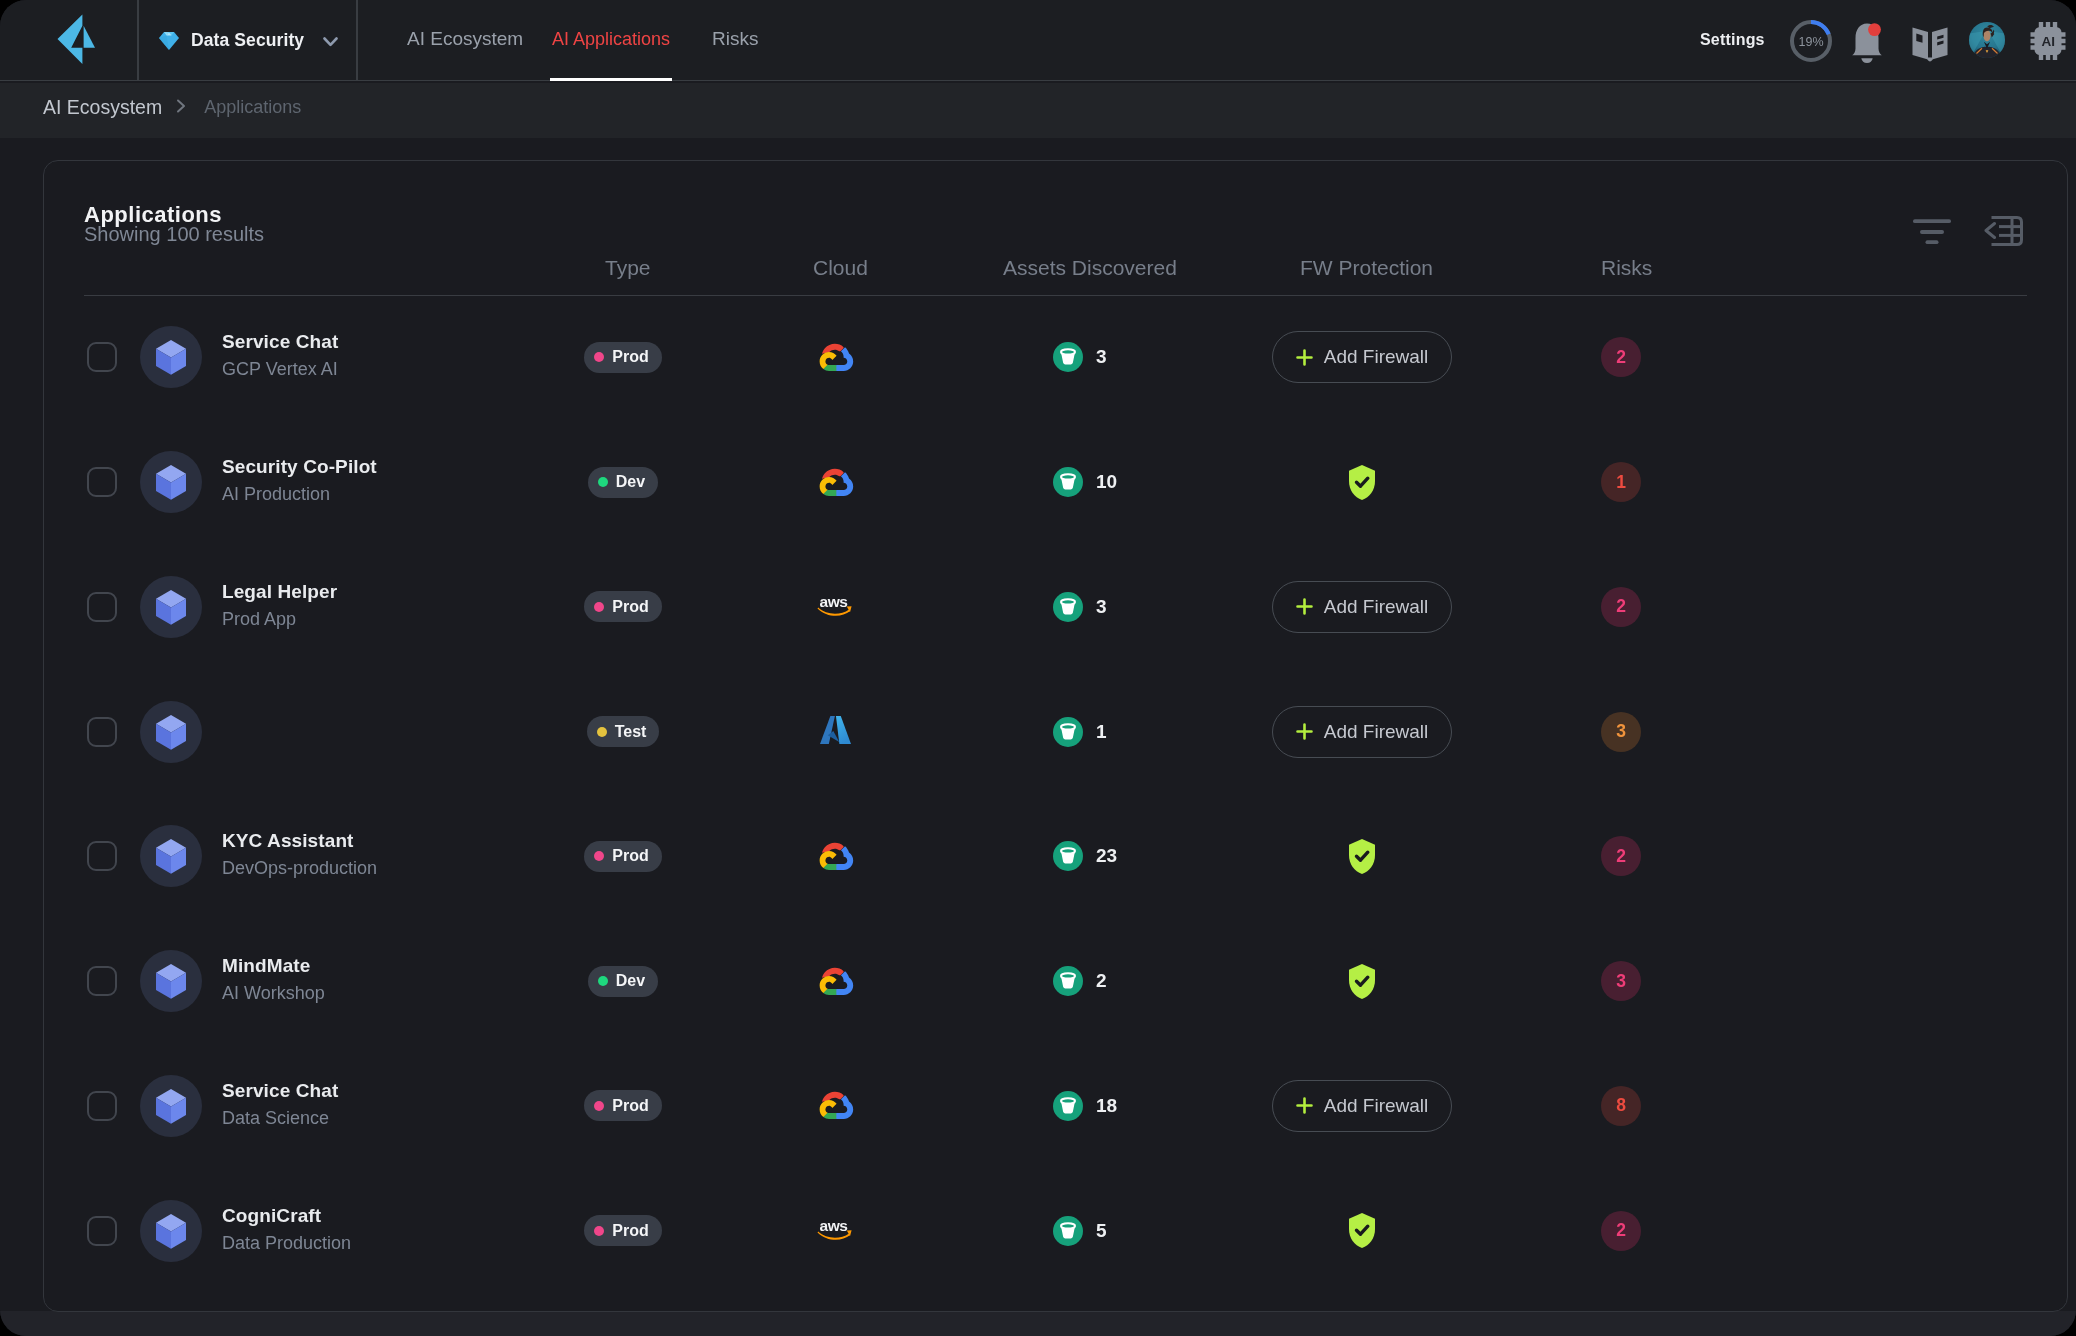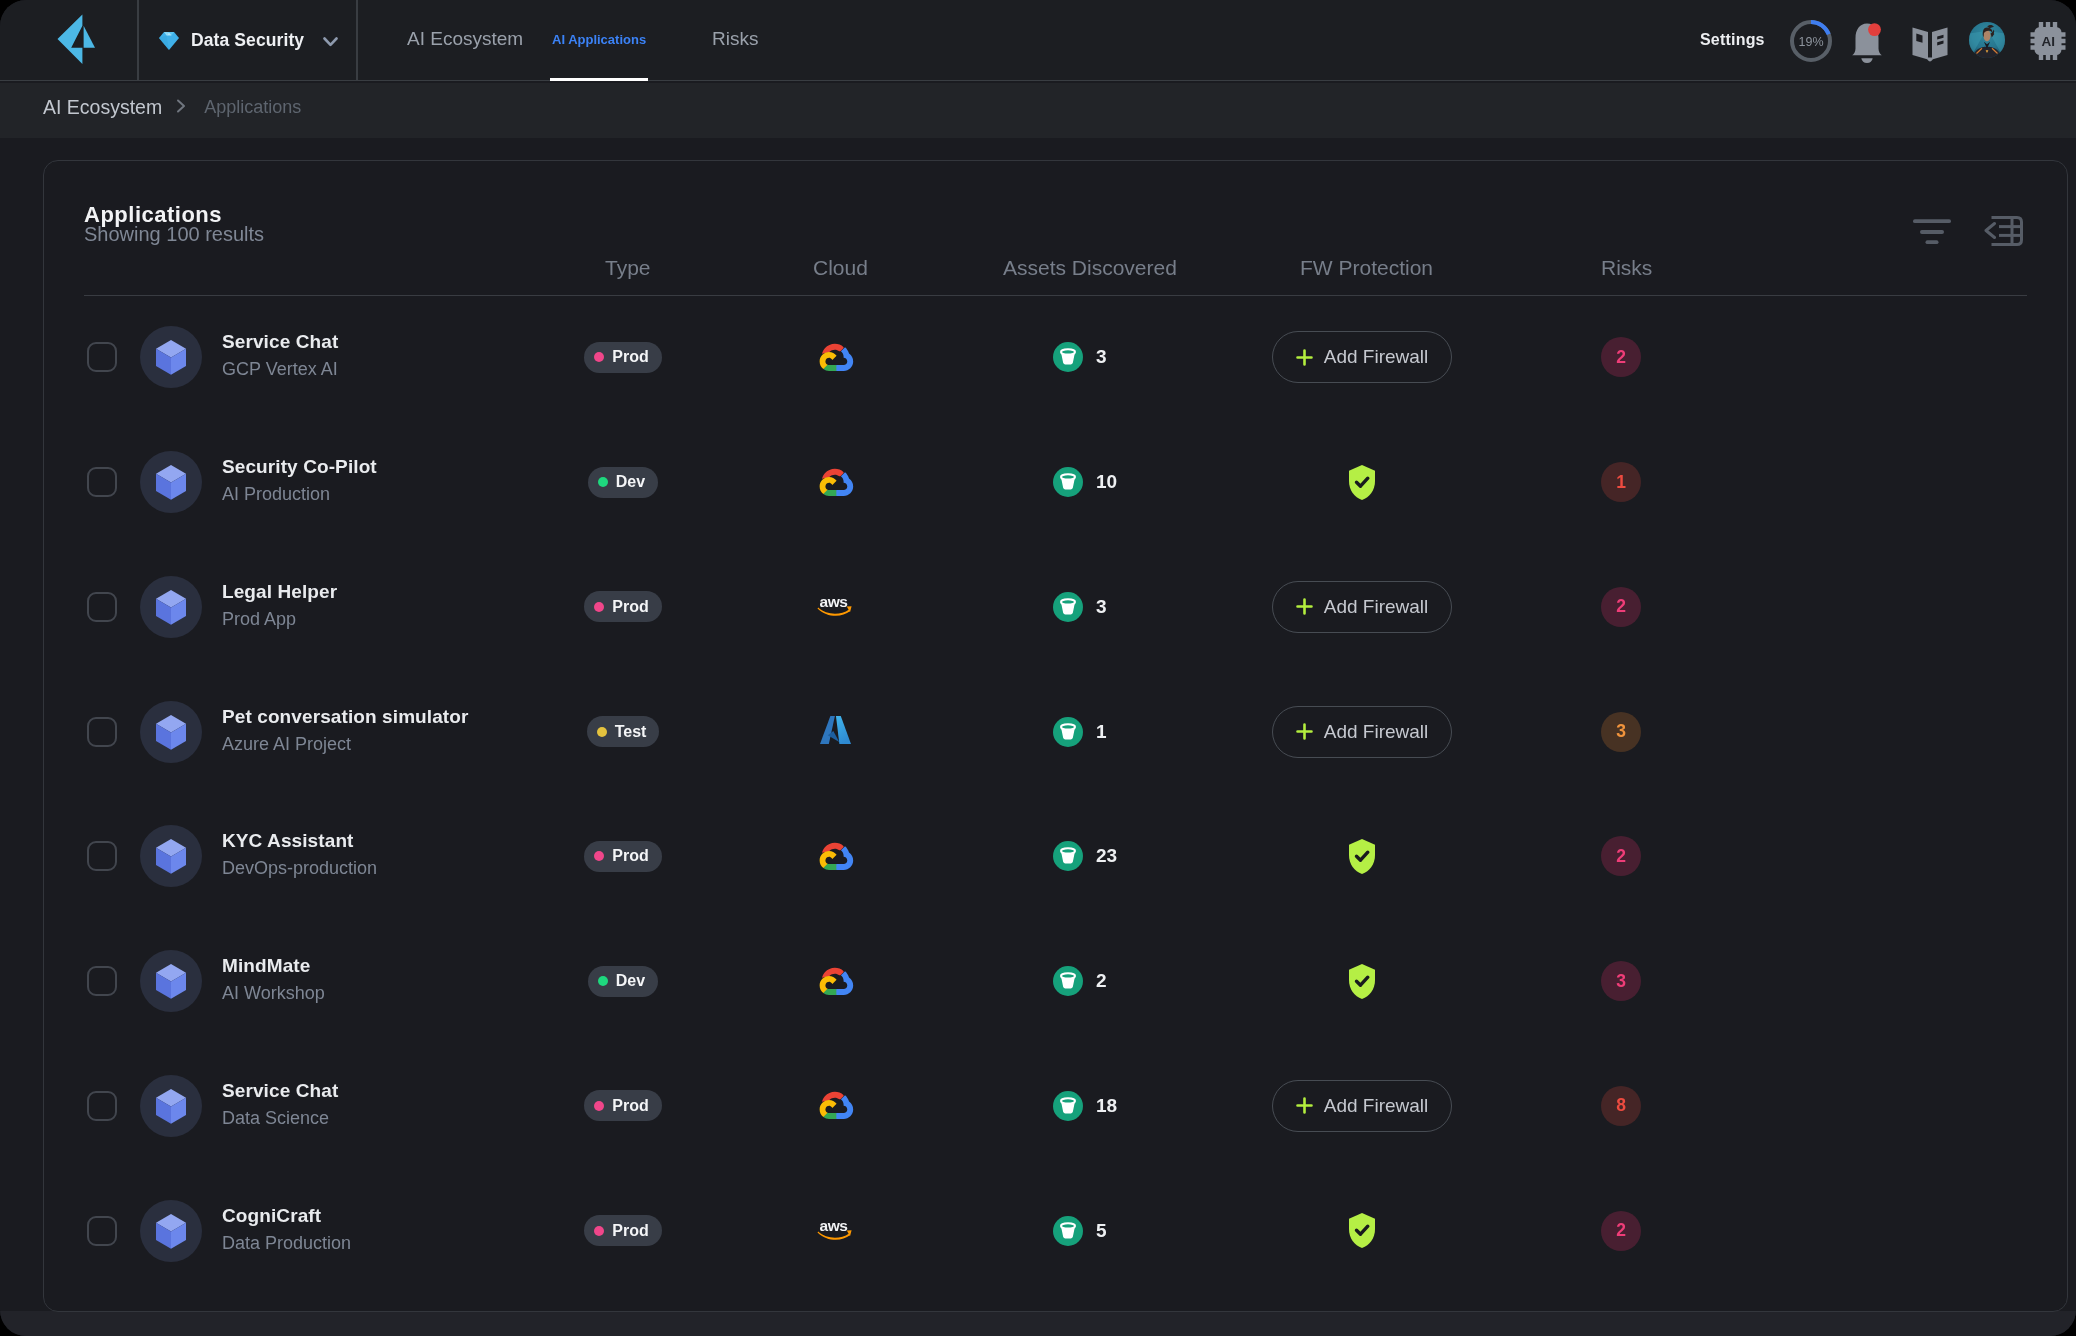--- a/index.html
+++ b/index.html
@@ -4,21 +4,21 @@
 * { margin:0; padding:0; box-sizing:border-box; }
 html,body { width:2076px; height:1336px; background:#000; font-family:"Liberation Sans", sans-serif; }
 .win { position:relative; width:2076px; height:1336px; background:#1a1b20; border-radius:26px; overflow:hidden; }
 .topbar { position:absolute; left:0; top:0; width:2076px; height:81px; background:#1c1e22; border-bottom:1.5px solid #393d42; }
 .vdiv { position:absolute; top:0; width:1.5px; height:81px; background:#393d42; }
 .logo { position:absolute; left:57px; top:14px; }
 .prodsel { position:absolute; left:157px; top:0; height:81px; display:flex; align-items:center; }
 .prodsel .txt { margin-left:10px; font-size:17.5px; font-weight:bold; color:#eef0f3; letter-spacing:0.1px; }
 .prodsel .chev { margin-left:19px; margin-top:3px; }
 .navitem { position:absolute; top:0; height:81px; display:flex; align-items:center; padding-bottom:3px; font-size:19px; color:#9aa1ab; }
-.navitem.active { color:#3b82f6; font-weight:bold; font-size:13px; }
+.navitem.active { color:#ef4444; font-weight:normal; font-size:18px; }
 .navitem.active::after { content:""; position:absolute; left:-2px; right:-2px; bottom:0; height:3.5px; background:#fff; }
 .settings { position:absolute; left:1700px; top:0; height:81px; display:flex; align-items:center; padding-bottom:2px; font-size:16px; font-weight:bold; color:#eceef1; letter-spacing:0.2px; }
 .tbicon { position:absolute; }
 .crumbs { position:absolute; left:0; top:82.5px; width:2076px; height:55px; background:#222428; display:flex; align-items:center; padding-bottom:6px; }
 .crumbs .c1 { margin-left:43px; font-size:19.5px; color:#c2c7cf; }
 .crumbs .sep { margin:2px 0 0 14px; }
 .crumbs .c2 { margin-left:18px; font-size:18px; color:#5e656f; }
 .foot { position:absolute; left:0; bottom:0; width:2076px; height:25px; background:#222329; }
 .card { position:absolute; left:43px; top:159.5px; width:2025px; height:1152px; background:#1a1b20; border:1.5px solid #33363c; border-radius:15px; }
 .card h1 { position:absolute; left:40px; top:41px; font-size:22px; font-weight:bold; color:#f2f3f5; letter-spacing:0.5px; }
@@ -287,24 +287,20 @@
           </div>
 </div>
 <div class="row">
   <div class="chk"></div>
   <div class="cube"><svg width="62" height="62" viewBox="0 0 62 62">
 <circle cx="31" cy="31" r="31" fill="#2a2f3e"></circle>
 <polygon points="31,14 46,22.7 31,31.4 16,22.7" fill="#93a7f1"></polygon>
 <polygon points="16,22.7 31,31.4 31,48.8 16,40.1" fill="#5a74de"></polygon>
 <polygon points="31,31.4 46,22.7 46,40.1 31,48.8" fill="#6c87ec"></polygon>
 </svg></div>
-  <div class="names">
-            <div class="nm">Pet conversation simulator</div>
-            <div class="sb">Azure AI Project</div>
-          </div>
   <div class="typec">
             <div class="pill"><span class="dot" style="background:#e4c23e"></span>Test</div>
           </div>
   <div class="cloudc">
             <svg width="31" height="28" viewBox="0 0 100 90">
 <defs>
                 <linearGradient id="azr" x1="0" y1="0" x2="0.4" y2="1">
 <stop offset="0%" stop-color="#41b5ec"></stop>
                   <stop offset="100%" stop-color="#2e8ad2"></stop>
                 </linearGradient>

